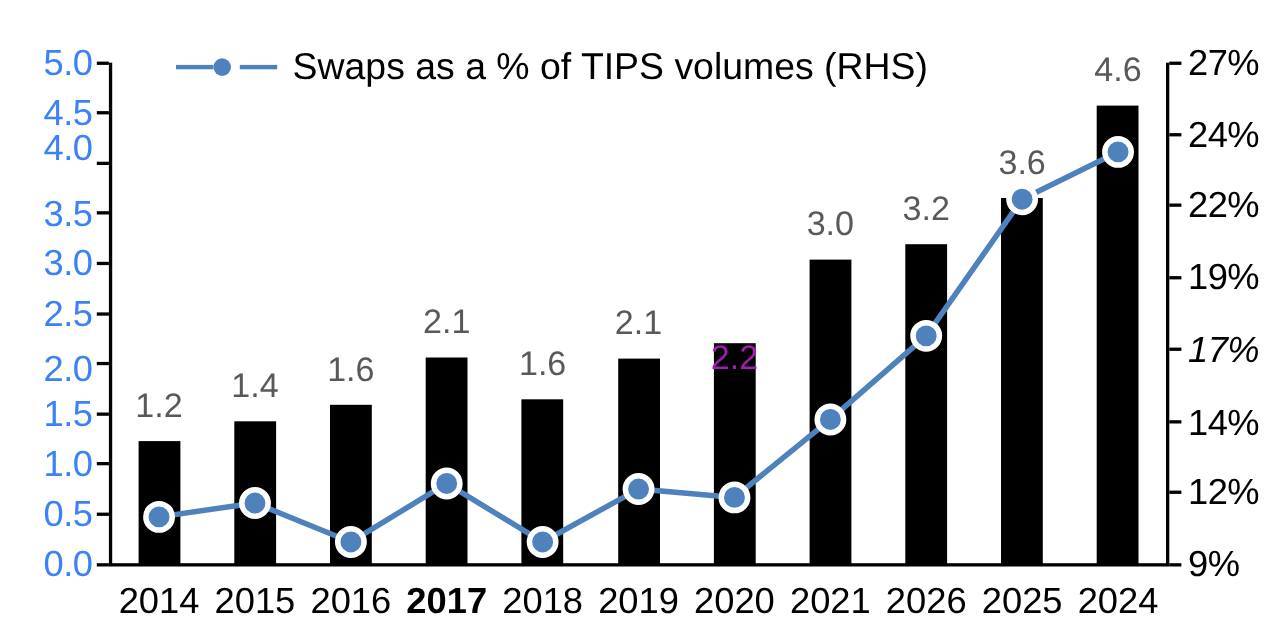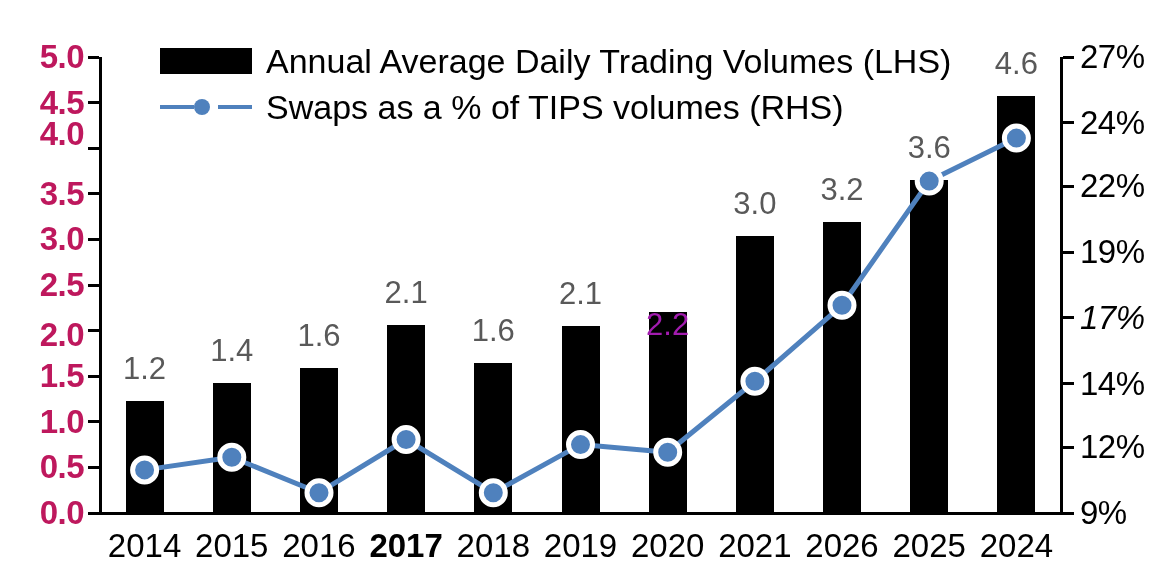--- a/index.html
+++ b/index.html
@@ -51,23 +51,22 @@
   .tick-left { left: 88px; }
   .tick-right { left: 1063px; }
 
   .ylabel-left {
     position: absolute;
     right: 1068px;
     text-align: right;
     font-size: 33px;
     line-height: 33px;
     letter-spacing: -0.5px;
-    color: #be185d;
-    white-space: nowrap;
-    font-weight: bold;
+    color: #3b82f6;
+    white-space: nowrap;
   }
   .ylabel-right {
     position: absolute;
     left: 1080px;
     text-align: left;
     font-size: 33px;
     line-height: 33px;
     letter-spacing: -0.5px;
     color: #000000;
     white-space: nowrap;
@@ -251,24 +250,20 @@
       <circle cx="580.5" cy="444.6" r="12" fill="#4F81BD" stroke="#FFFFFF" stroke-width="5"></circle>
       <circle cx="667.7" cy="452.2" r="12" fill="#4F81BD" stroke="#FFFFFF" stroke-width="5"></circle>
       <circle cx="754.9" cy="381.3" r="12" fill="#4F81BD" stroke="#FFFFFF" stroke-width="5"></circle>
       <circle cx="842.0" cy="305.3" r="12" fill="#4F81BD" stroke="#FFFFFF" stroke-width="5"></circle>
       <circle cx="929.2" cy="181.1" r="12" fill="#4F81BD" stroke="#FFFFFF" stroke-width="5"></circle>
       <circle cx="1016.4" cy="138.1" r="12" fill="#4F81BD" stroke="#FFFFFF" stroke-width="5"></circle>
     </svg>
 
   <div id="legend">
     <div class="legend-row">
-      <div class="legend-swatch-bar"></div>
-      <div class="legend-text">Annual Average Daily Trading Volumes (LHS)</div>
-    </div>
-    <div class="legend-row">
       <div class="legend-swatch-line">
         <div class="lseg a"></div>
         <div class="ldot"></div>
         <div class="lseg b"></div>
       </div>
       <div class="legend-text">Swaps as a % of TIPS volumes (RHS)</div>
     </div>
   </div>
 
 </div>

